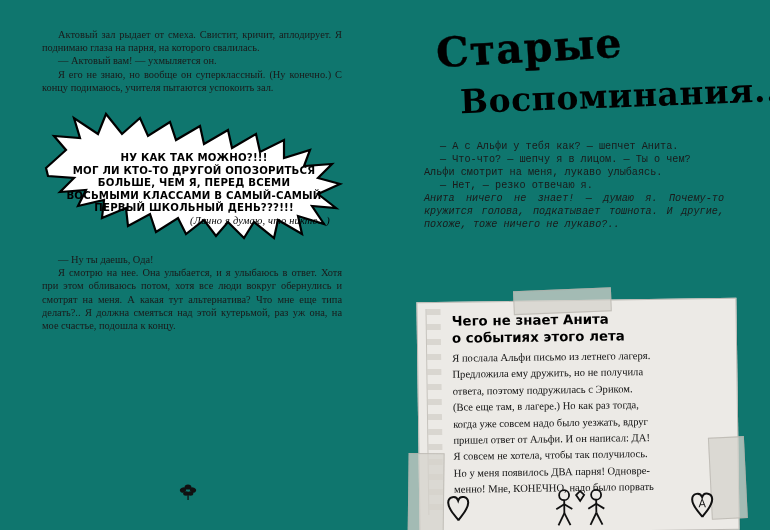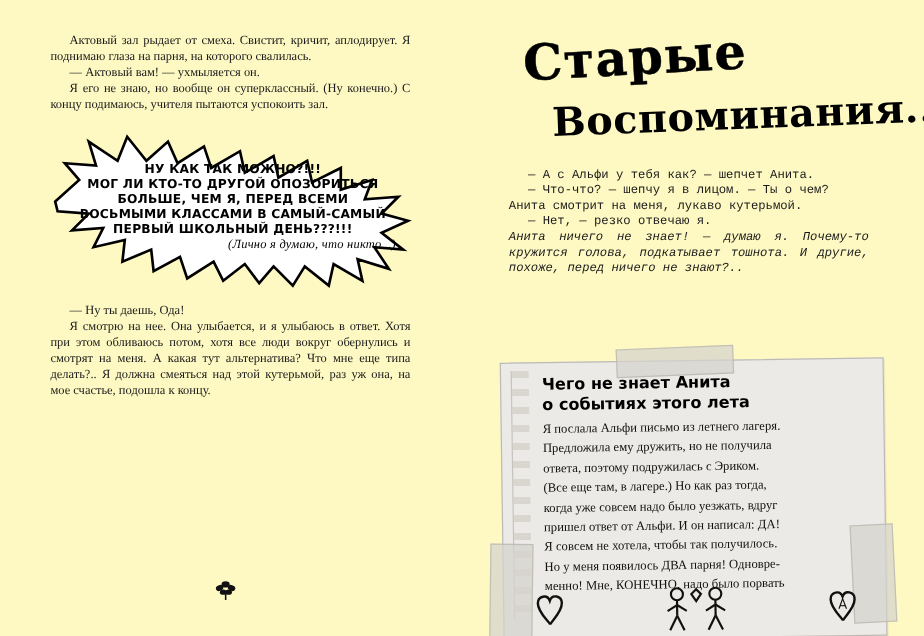--- a/index.html
+++ b/index.html
@@ -11,21 +11,21 @@
     width: 770px;
     height: 530px;
     overflow: hidden;
     font-family: "Liberation Serif", serif;
     color: #1a1a1a;
   }
   .page {
     position: relative;
     width: 770px;
     height: 530px;
-    background: #fef9c3;
+    background: #0f766e;
   }
   .left-col {
     position: absolute;
     left: 42px;
     top: 28px;
     width: 300px;
     height: 480px;
   }
   .right-col {
     position: absolute;
@@ -53,21 +53,21 @@
     height: 135px;
   }
   .burst-svg {
     position: absolute;
     left: -6px;
     top: 0;
   }
   .burst-text {
     position: absolute;
     left: 16px;
-    top: 28px;
+    top: 44px;
     width: 272px;
     text-align: center;
     font-family: "DejaVu Sans", sans-serif;
     font-weight: bold;
     font-size: 10.2px;
     line-height: 12.6px;
     letter-spacing: 0.2px;
     color: #000;
     text-transform: uppercase;
   }
@@ -232,23 +232,23 @@
   <div class="right-col">
 
     <div class="title-block">
       <div class="title-line1">Старые</div>
       <div class="title-line2">Воспоминания...</div>
     </div>
 
     <div class="right-text">
       <p class="body">— А с Альфи у тебя как? — шепчет Анита.</p>
       <p class="body">— Что-что? — шепчу я в лицом. — Ты о чем?</p>
-      <p class="body noindent">Анита смотрит на меня, лукаво кутерьмой.</p>
+      <p class="body noindent">Альфи смотрит на меня, лукаво улыбаясь.</p>
       <p class="body">— Нет, — резко отвечаю я.</p>
-      <p class="body em noindent">Анита ничего не знает! — думаю я. Почему-то кружится голова, подкатывает тошнота. И другие, похоже, перед ничего не знают?..</p>
+      <p class="body em noindent">Анита ничего не знает! — думаю я. Почему-то кружится голова, подкатывает тошнота. И другие, похоже, тоже ничего не лукаво?..</p>
     </div>
 
     <div class="note">
       <div class="tape t1"></div>
       <div class="tape t2"></div>
       <div class="tape t3"></div>
 
       <div class="note-title">
         <div>Чего не знает Анита</div>
         <div>о событиях этого лета</div>

